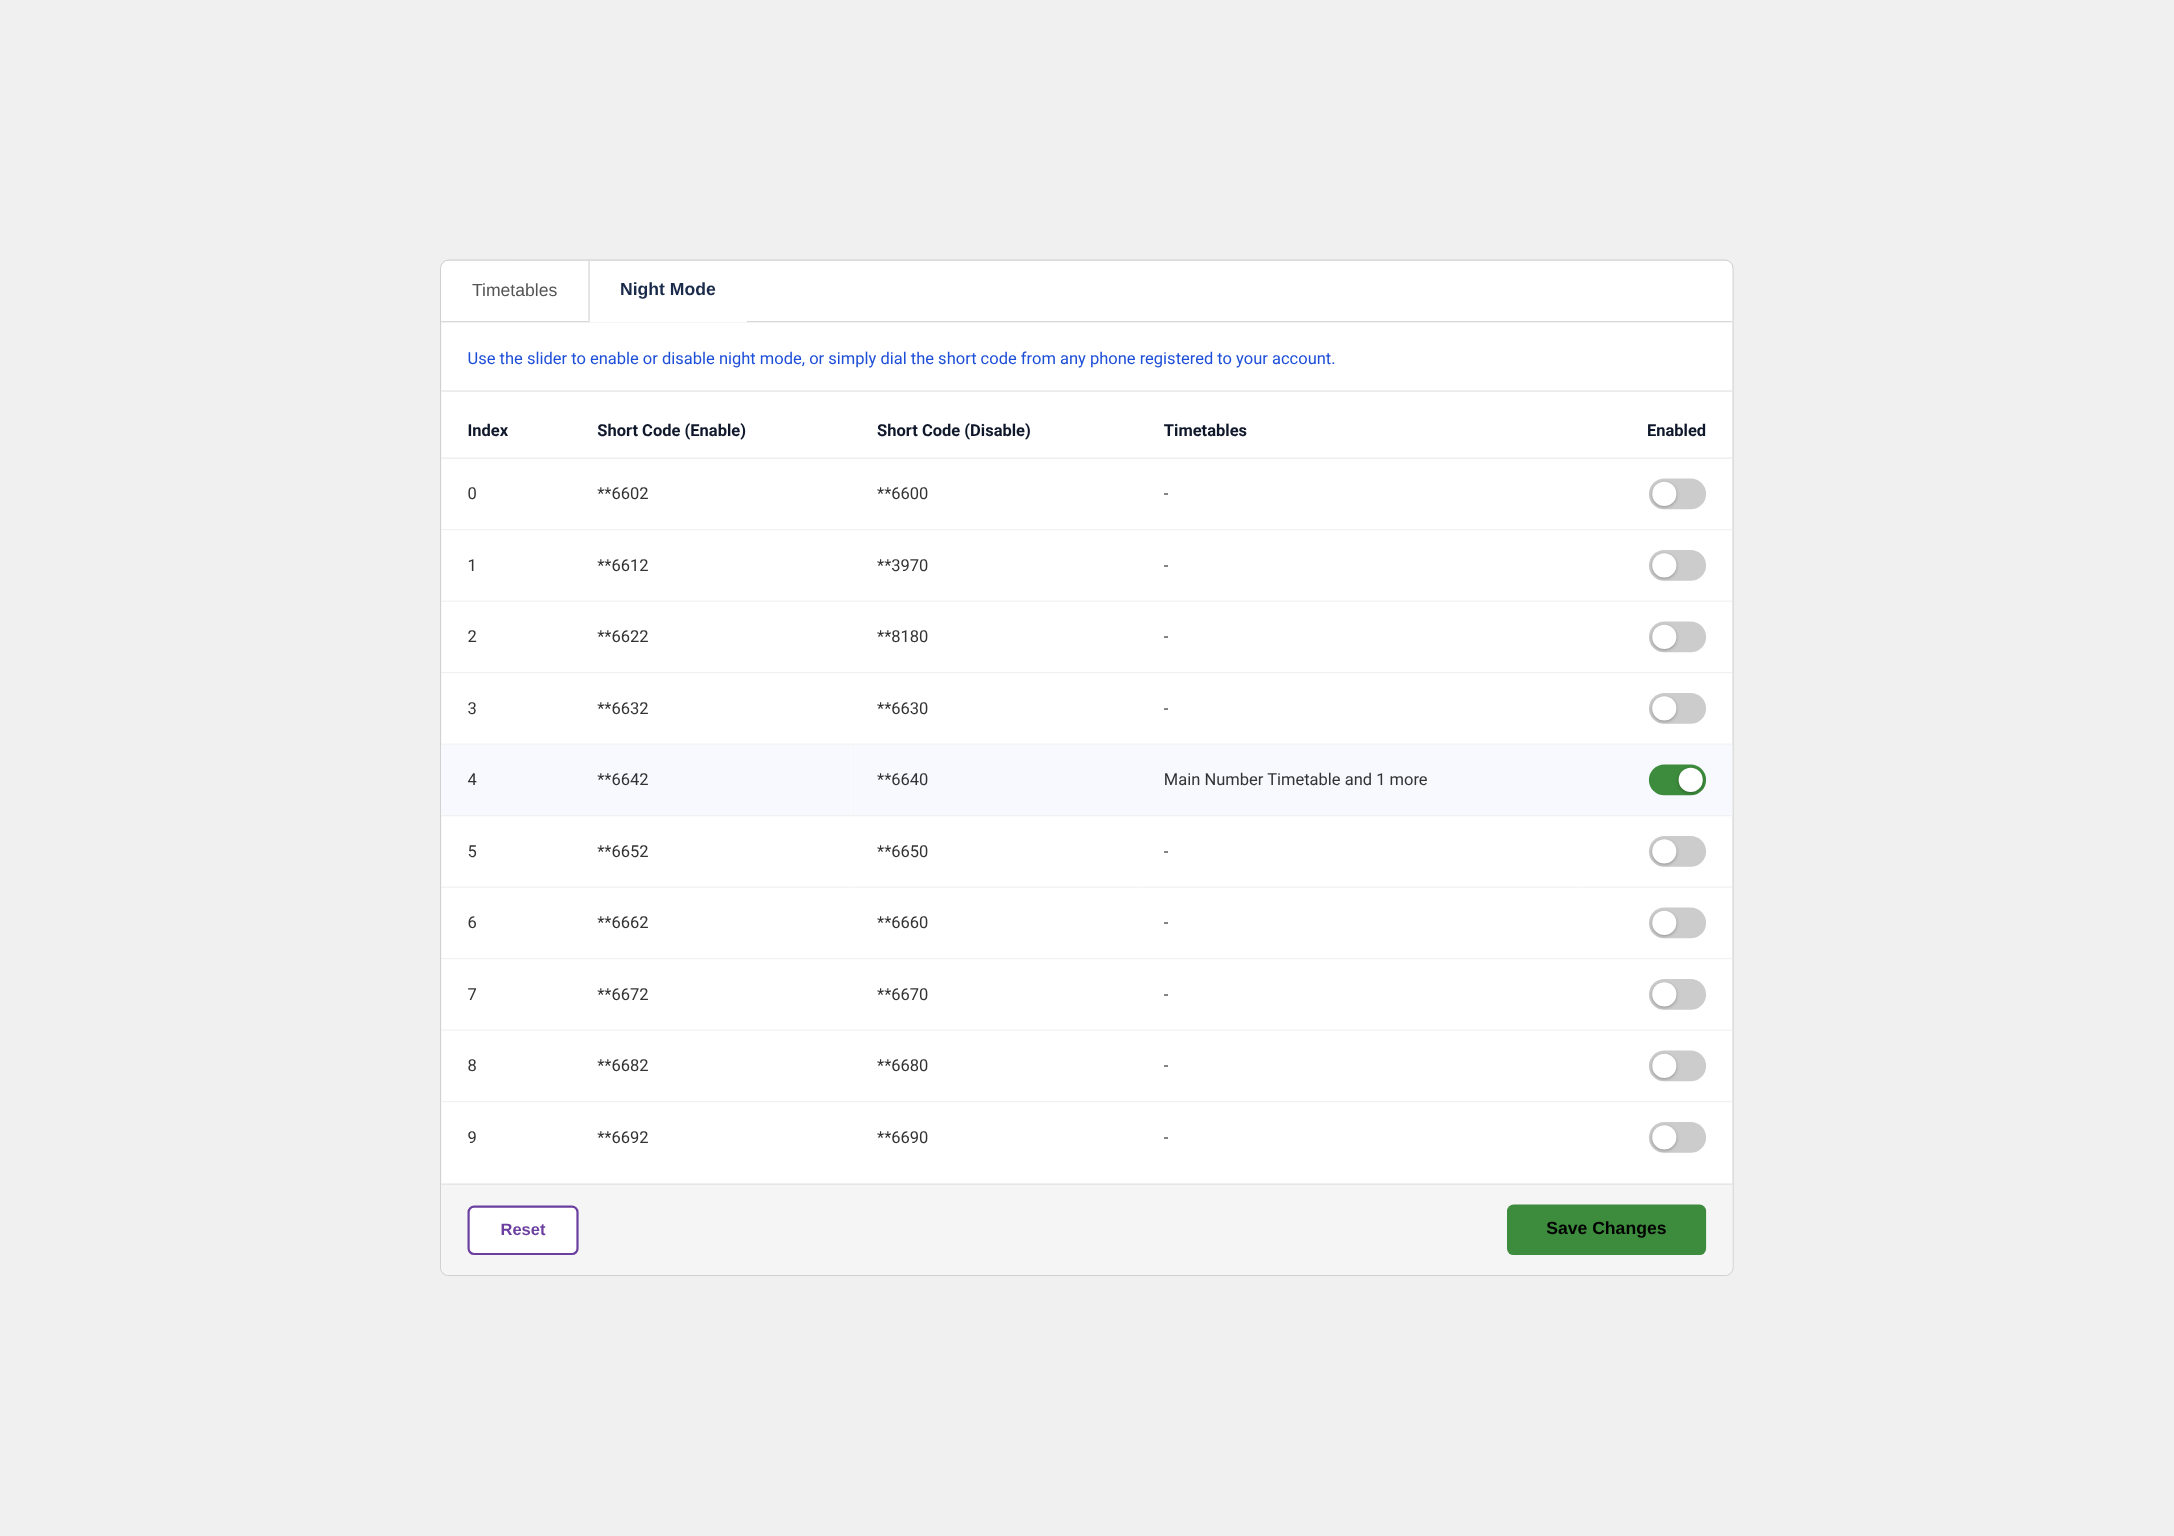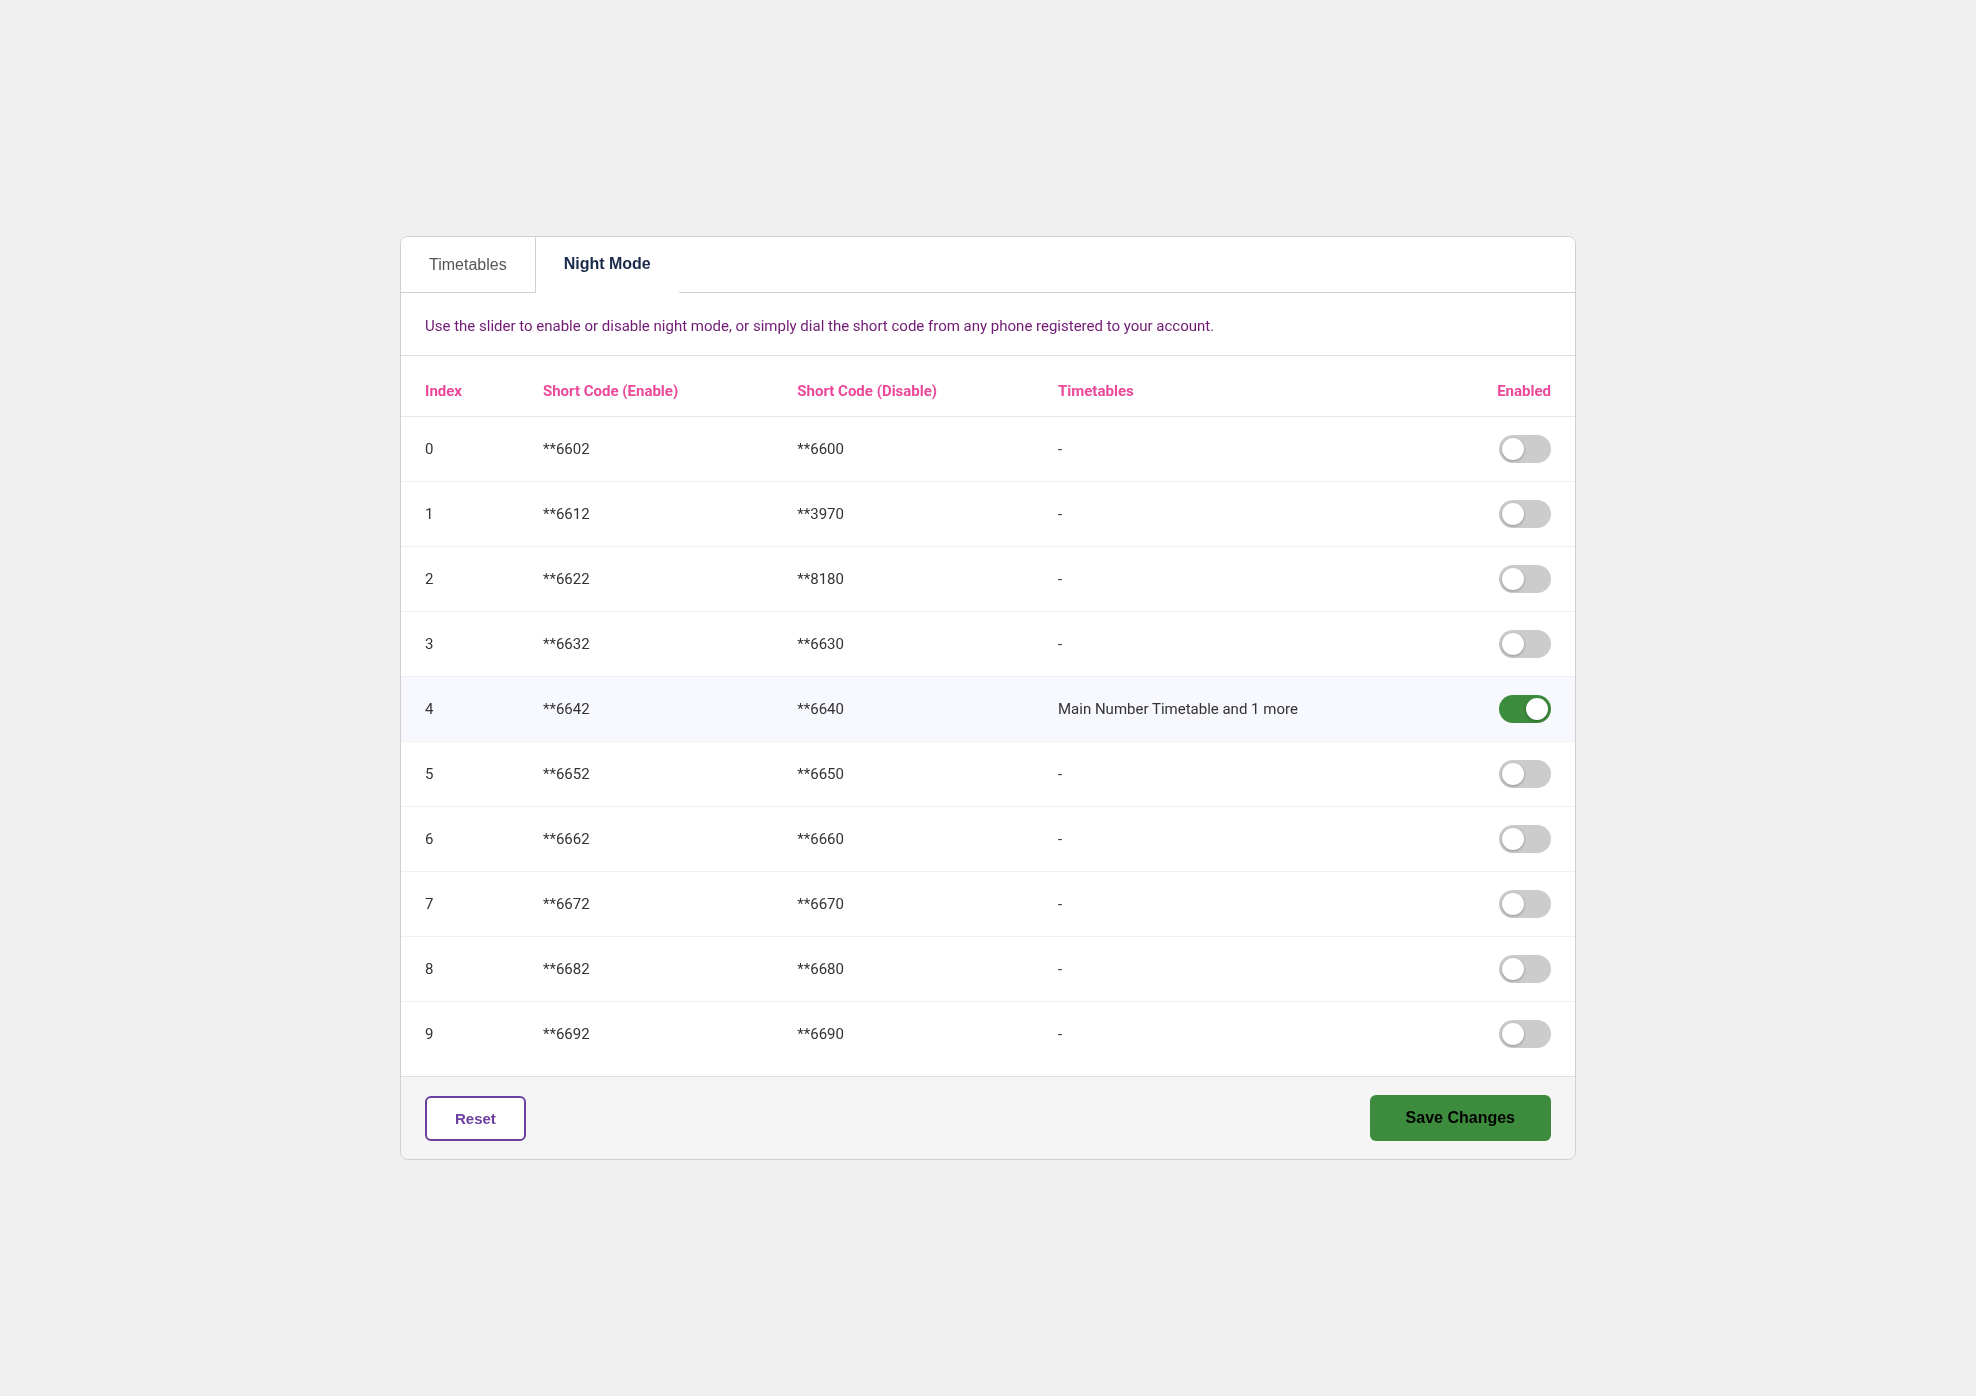--- a/index.html
+++ b/index.html
@@ -50,42 +50,42 @@
     .tab.active {
       font-weight: 700;
       color: #1a2a4a;
       border-bottom: 2px solid #ffffff;
       margin-bottom: -1px;
     }
 
     .description {
       padding: 24px 24px 20px 24px;
       font-size: 15px;
-      color: #701a75;
+      color: #1d4ed8;
       border-bottom: 1px solid #e0e0e0;
     }
 
     .table-container {
       padding: 10px 0;
     }
 
     table {
       width: 100%;
       border-collapse: collapse;
     }
 
     thead tr {
       border-bottom: 1px solid #e8e8e8;
     }
 
     th {
       padding: 16px 24px;
       font-size: 15px;
       font-weight: 700;
-      color: #ec4899;
+      color: #0f172a;
       text-align: left;
     }
 
     th.right {
       text-align: right;
     }
 
     td {
       padding: 18px 24px;
       font-size: 15px;

